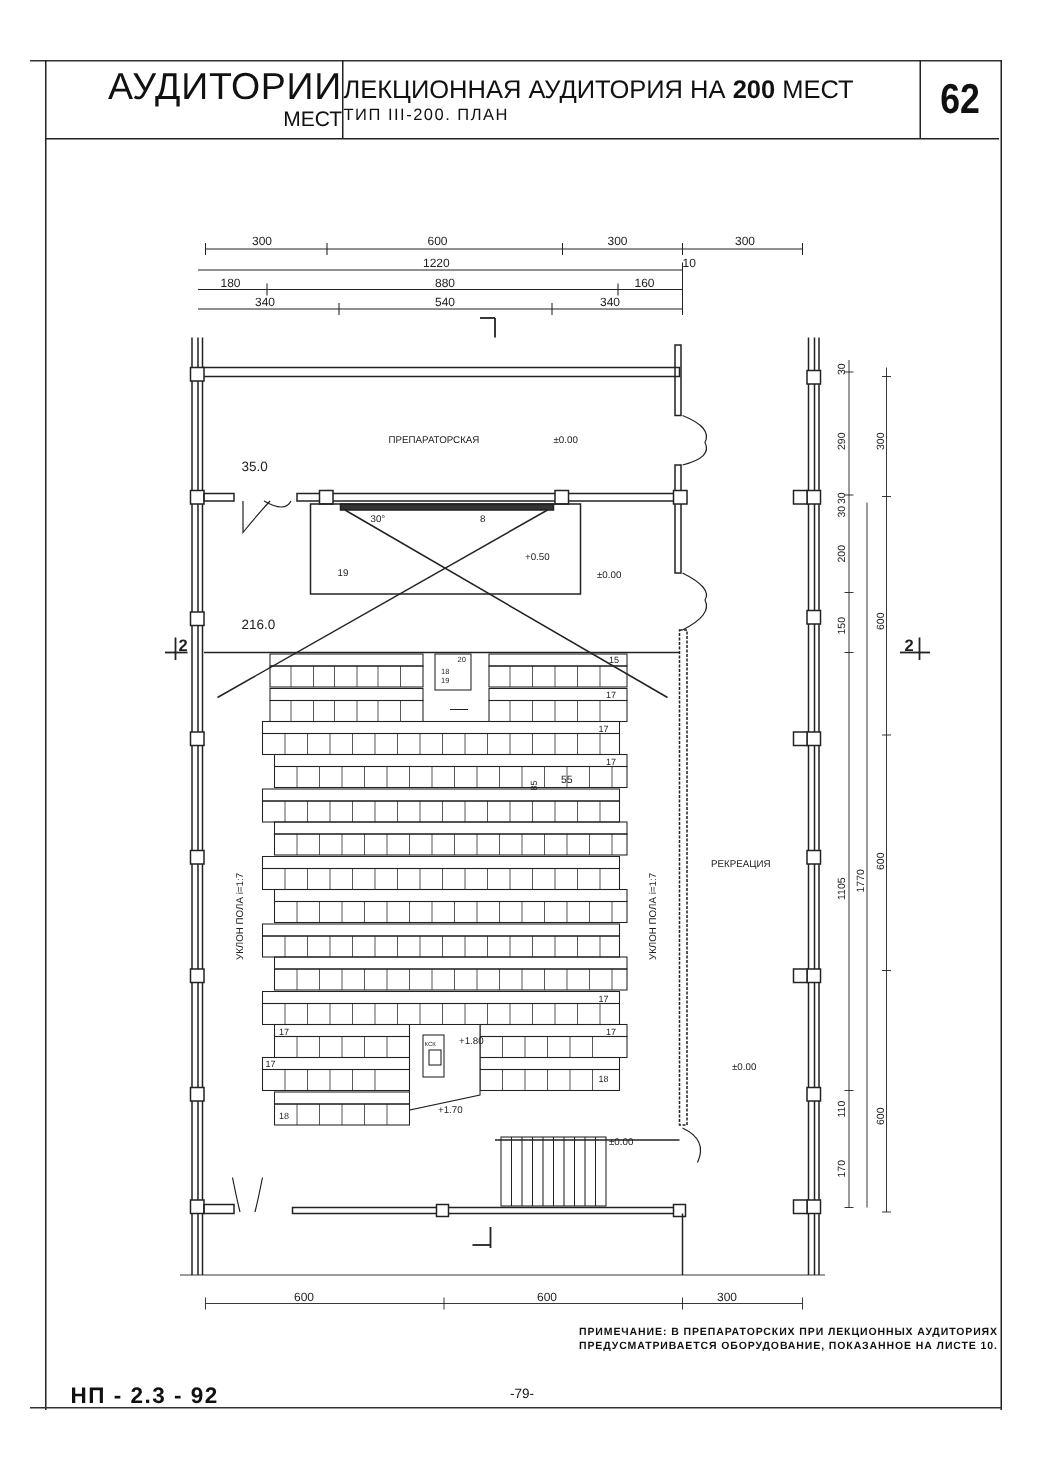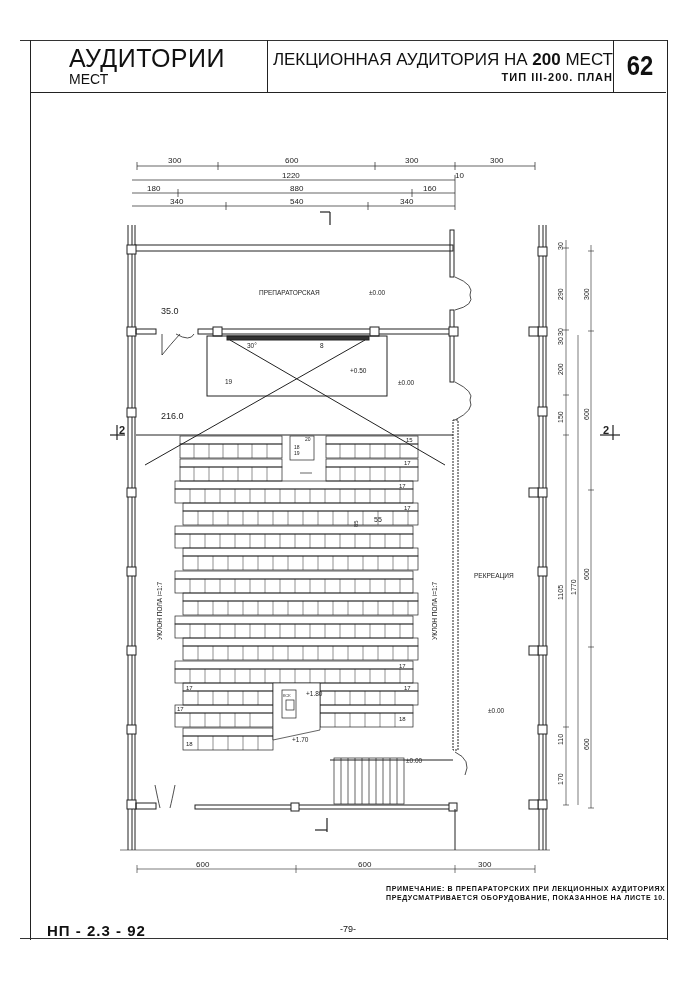--- a/index.html
+++ b/index.html
@@ -1,27 +1,27 @@
 <!DOCTYPE html>
 <html><head>
 <meta charset="utf-8">
 <style>
   html,body{margin:0;padding:0;background:#fff;}
   body{width:700px;height:982px;position:relative;overflow:hidden;font-family:"Liberation Sans",sans-serif;color:#111;}
   .sheet{position:absolute;left:30px;top:40px;width:636px;height:900px;border-left:1.5px solid #222;border-right:1.5px solid #222;}
   .topline{position:absolute;left:20px;top:40px;width:648px;height:0;border-top:1.5px solid #333;}
   .botline{position:absolute;left:20px;top:938px;width:648px;height:0;border-top:1.5px solid #333;}
   .header{position:absolute;left:30px;top:40px;width:636px;height:52px;border-bottom:1.5px solid #222;display:flex;}
-  .h-left{width:198px;border-right:1.5px solid #222;text-align:left;padding-left:39px;}
+  .h-left{width:198px;border-right:1.5px solid #222;text-align:right;}
   .h-left .t1{font-size:25px;font-weight:500;letter-spacing:0.5px;margin-top:5px;line-height:26px;}
   .h-left .t2{font-size:14px;line-height:16px;}
-  .h-mid{flex:1;border-right:1.5px solid #222;text-align:right;}
+  .h-mid{flex:1;border-right:1.5px solid #222;text-align:left;}
   .h-mid .t1{font-size:17px;margin-top:10px;line-height:20px;}
   .h-mid .t1 b{font-weight:700;}
-  .h-mid .t2{font-size:11px;font-weight:700;letter-spacing:1px;line-height:14px;}
+  .h-mid .t2{font-size:11px;font-weight:400;letter-spacing:1px;line-height:14px;}
   .h-right{width:52px;text-align:center;font-size:28px;font-weight:700;line-height:52px;transform:scaleX(0.85);}
   .plan{position:absolute;left:0;top:0;}
   .note{position:absolute;left:386px;top:884px;font-size:7px;letter-spacing:0.6px;line-height:9px;font-weight:600;}
   .code{position:absolute;left:47px;top:922px;font-size:15px;font-weight:700;letter-spacing:1px;}
   .pageno{position:absolute;left:340px;top:924px;font-size:9px;}
   svg text{font-family:"Liberation Sans",sans-serif;}
 </style>
 </head>
 <body>
 

